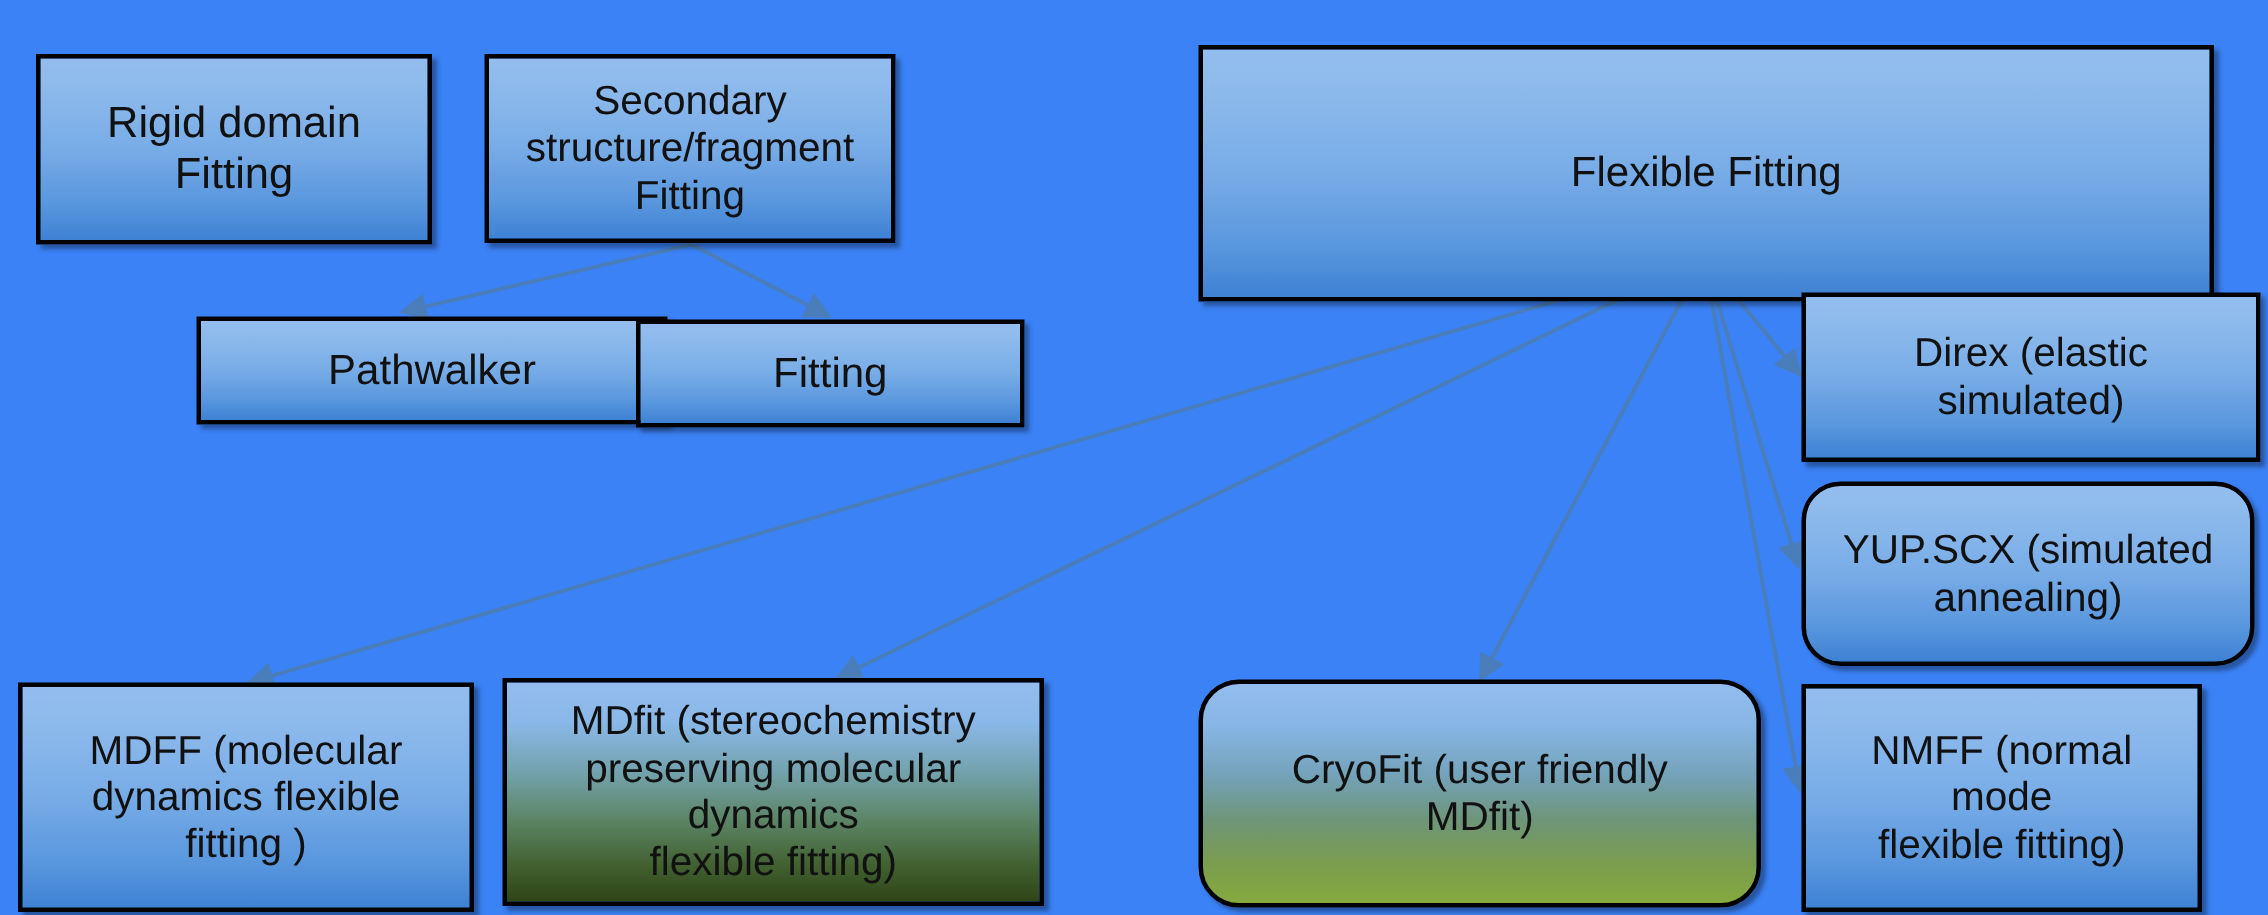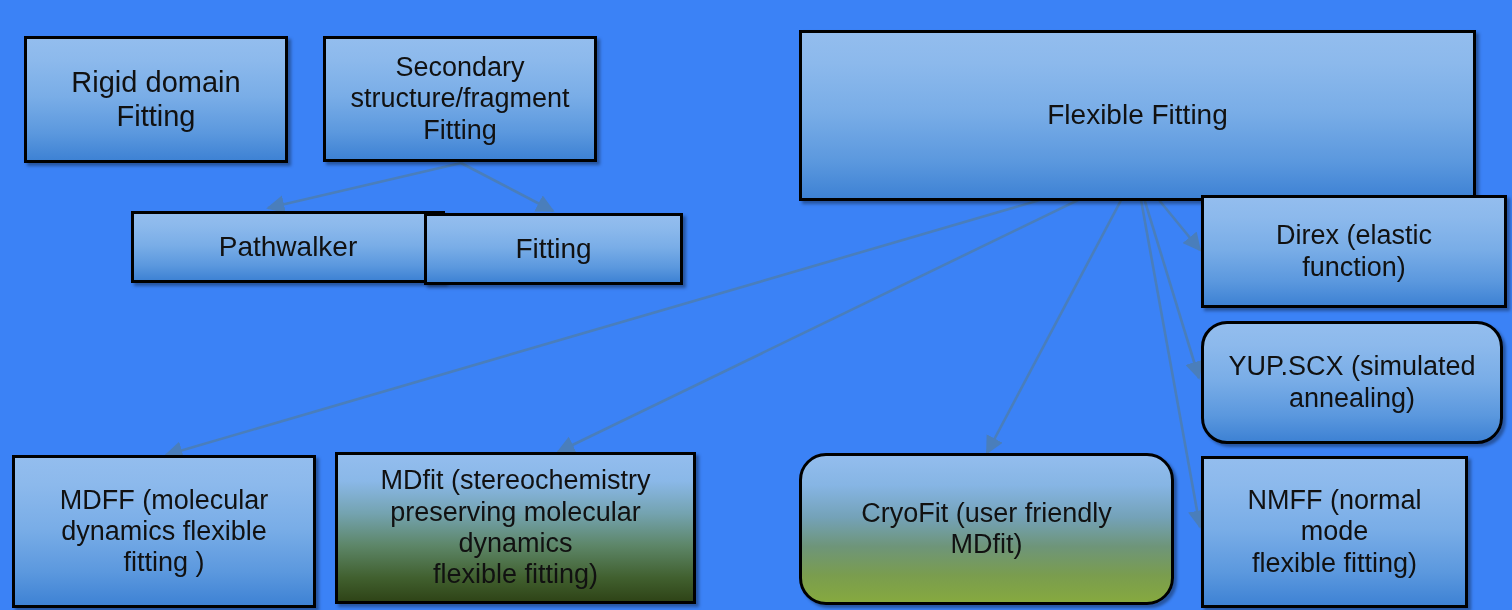--- a/index.html
+++ b/index.html
@@ -74,21 +74,21 @@
   <div id="nodes-layer">
       <div class="node fill-blue" style="left: 24px; top: 36px; width: 264px; height: 127px; font-size: 29px;">Rigid domain
 Fitting</div>
       <div class="node fill-blue" style="left: 323px; top: 36px; width: 274px; height: 126px; font-size: 27px;">Secondary
 structure/fragment
 Fitting</div>
       <div class="node fill-blue" style="left: 799px; top: 30px; width: 677px; height: 171px; font-size: 28px;">Flexible Fitting</div>
       <div class="node fill-blue" style="left: 131px; top: 211px; width: 314px; height: 72px; font-size: 28px;">Pathwalker</div>
       <div class="node fill-blue" style="left: 424px; top: 213px; width: 259px; height: 72px; font-size: 28px;">Fitting</div>
       <div class="node fill-blue" style="left: 1201px; top: 195px; width: 306px; height: 113px; font-size: 27px;">Direx (elastic
-function)</div>
+simulated)</div>
       <div class="node fill-blue" style="left: 1201px; top: 321px; width: 302px; height: 123px; font-size: 27px; border-radius: 26px;">YUP.SCX (simulated
 annealing)</div>
       <div class="node fill-blue" style="left: 1201px; top: 456px; width: 267px; height: 152px; font-size: 27px;">NMFF (normal mode
 flexible fitting)</div>
       <div class="node fill-blue" style="left: 12px; top: 455px; width: 304px; height: 153px; font-size: 27px;">MDFF (molecular
 dynamics flexible
 fitting )</div>
       <div class="node fill-blue-dark-green" style="left: 335px; top: 452px; width: 361px; height: 152px; font-size: 27px;">MDfit (stereochemistry
 preserving molecular dynamics
 flexible fitting)</div>

